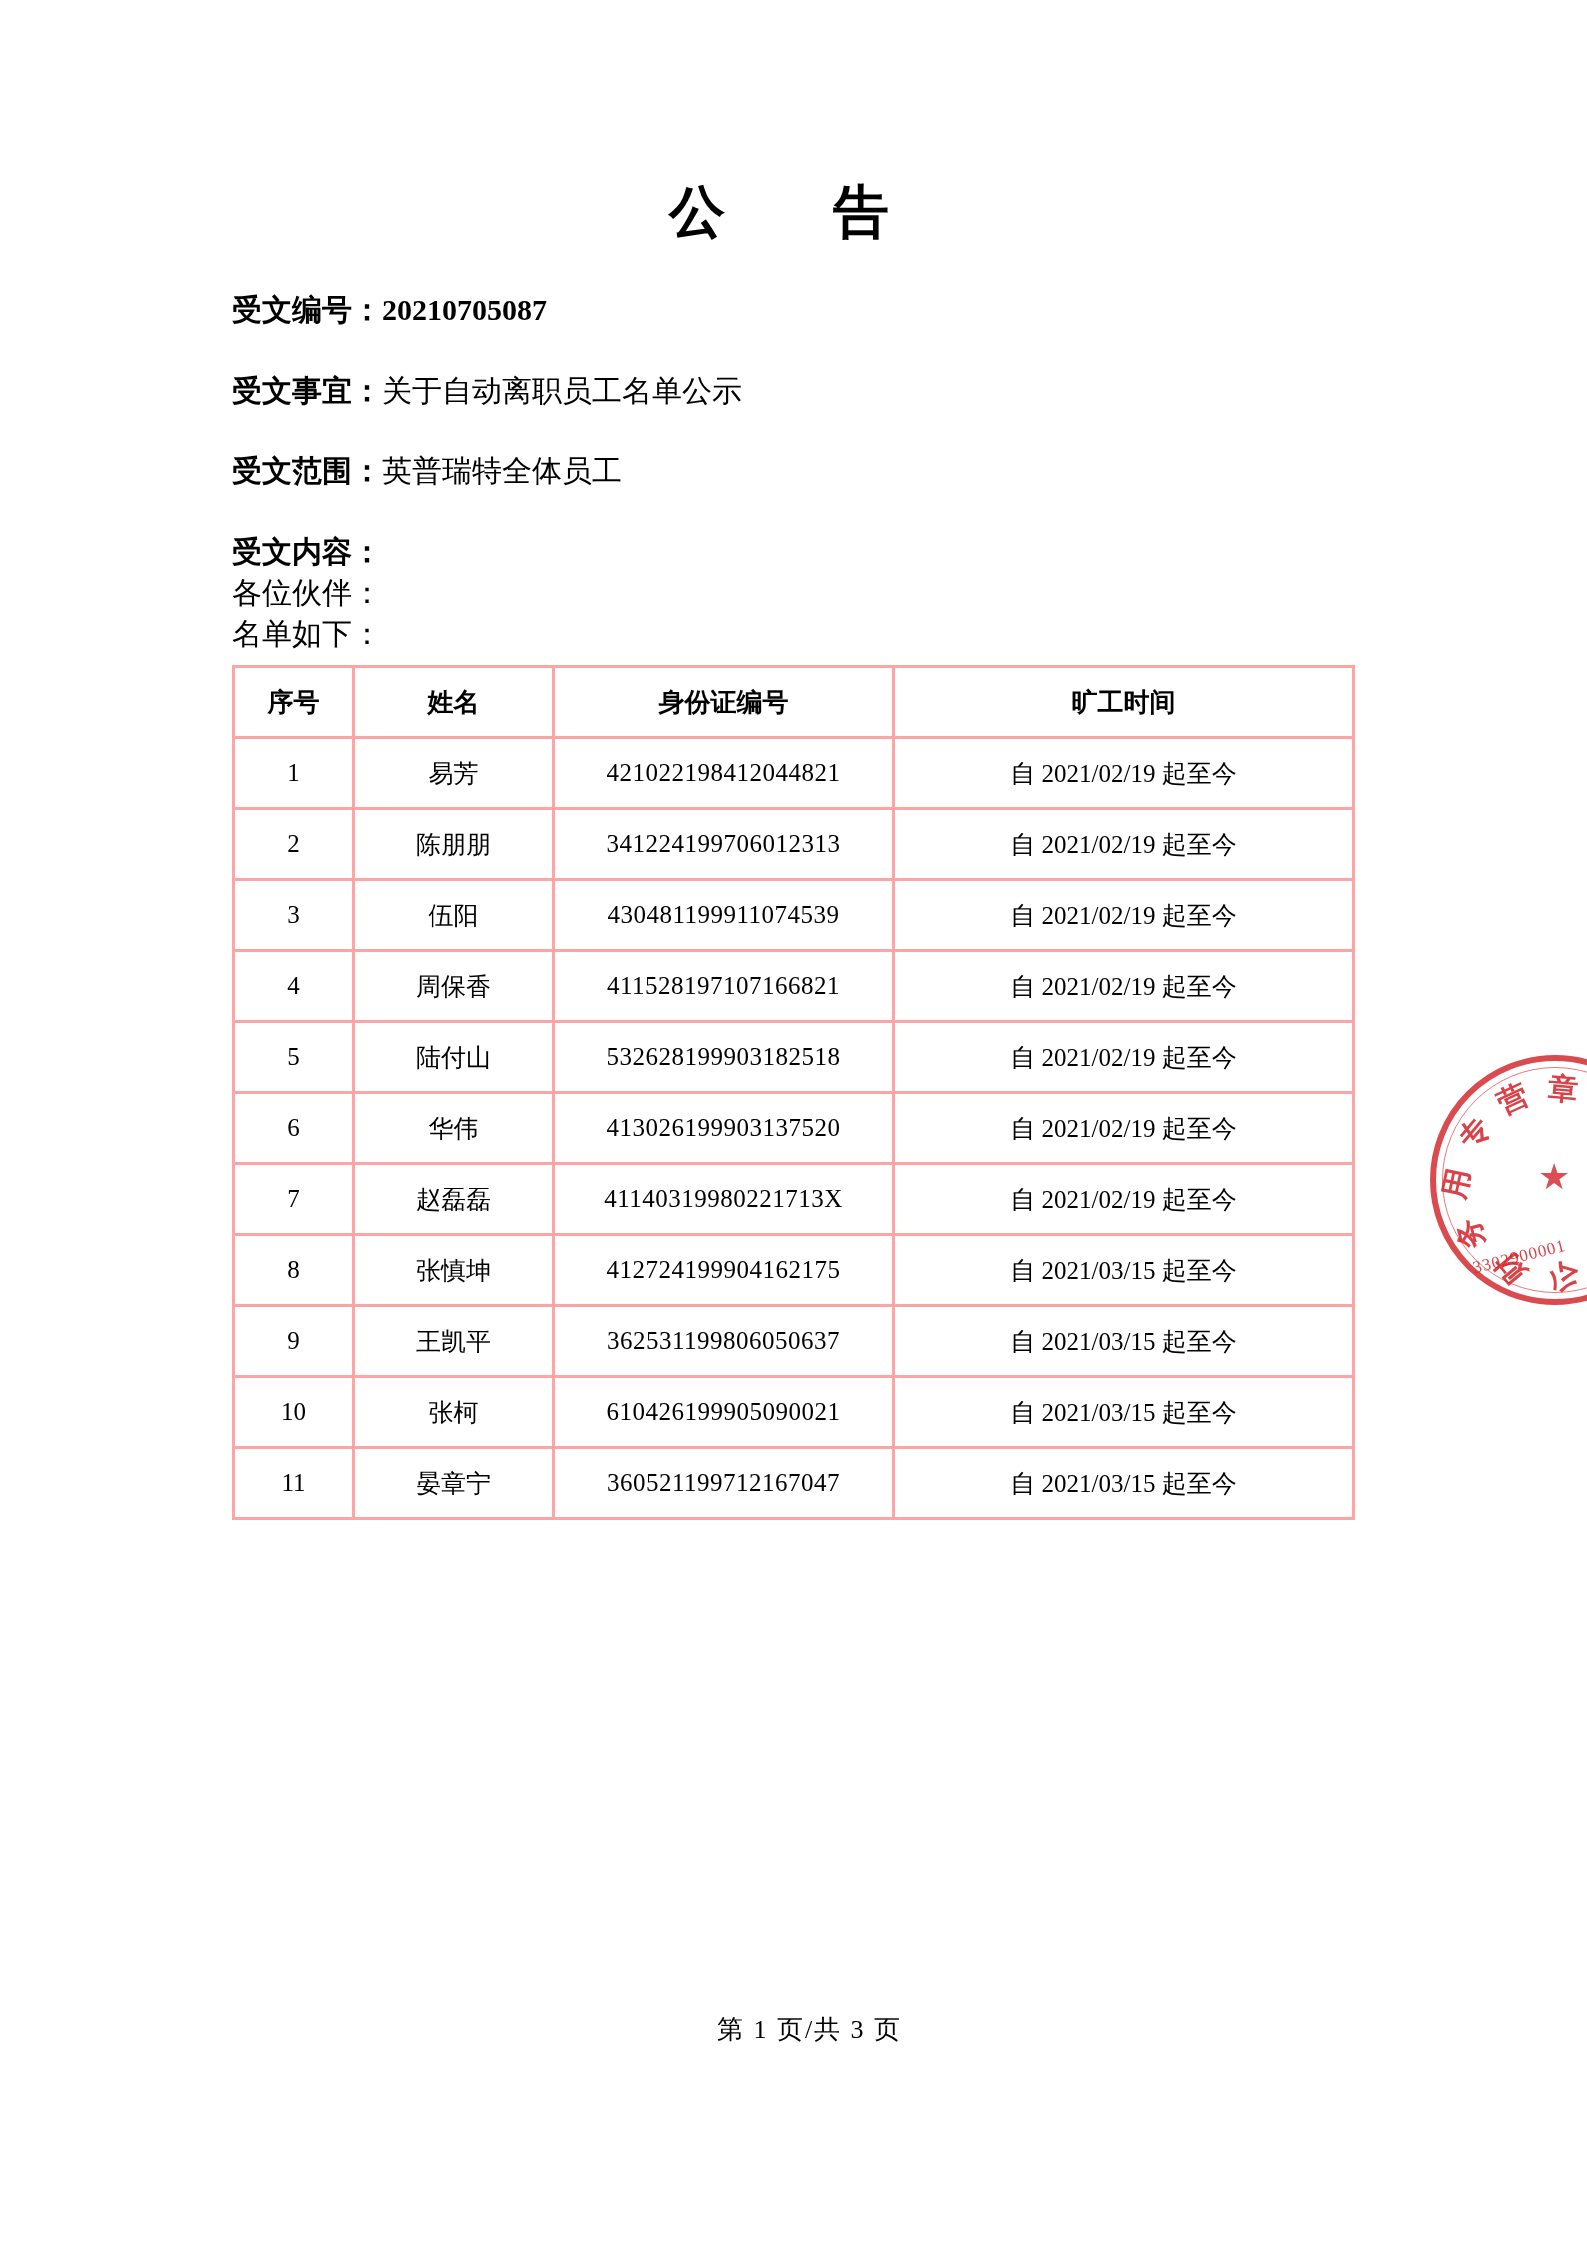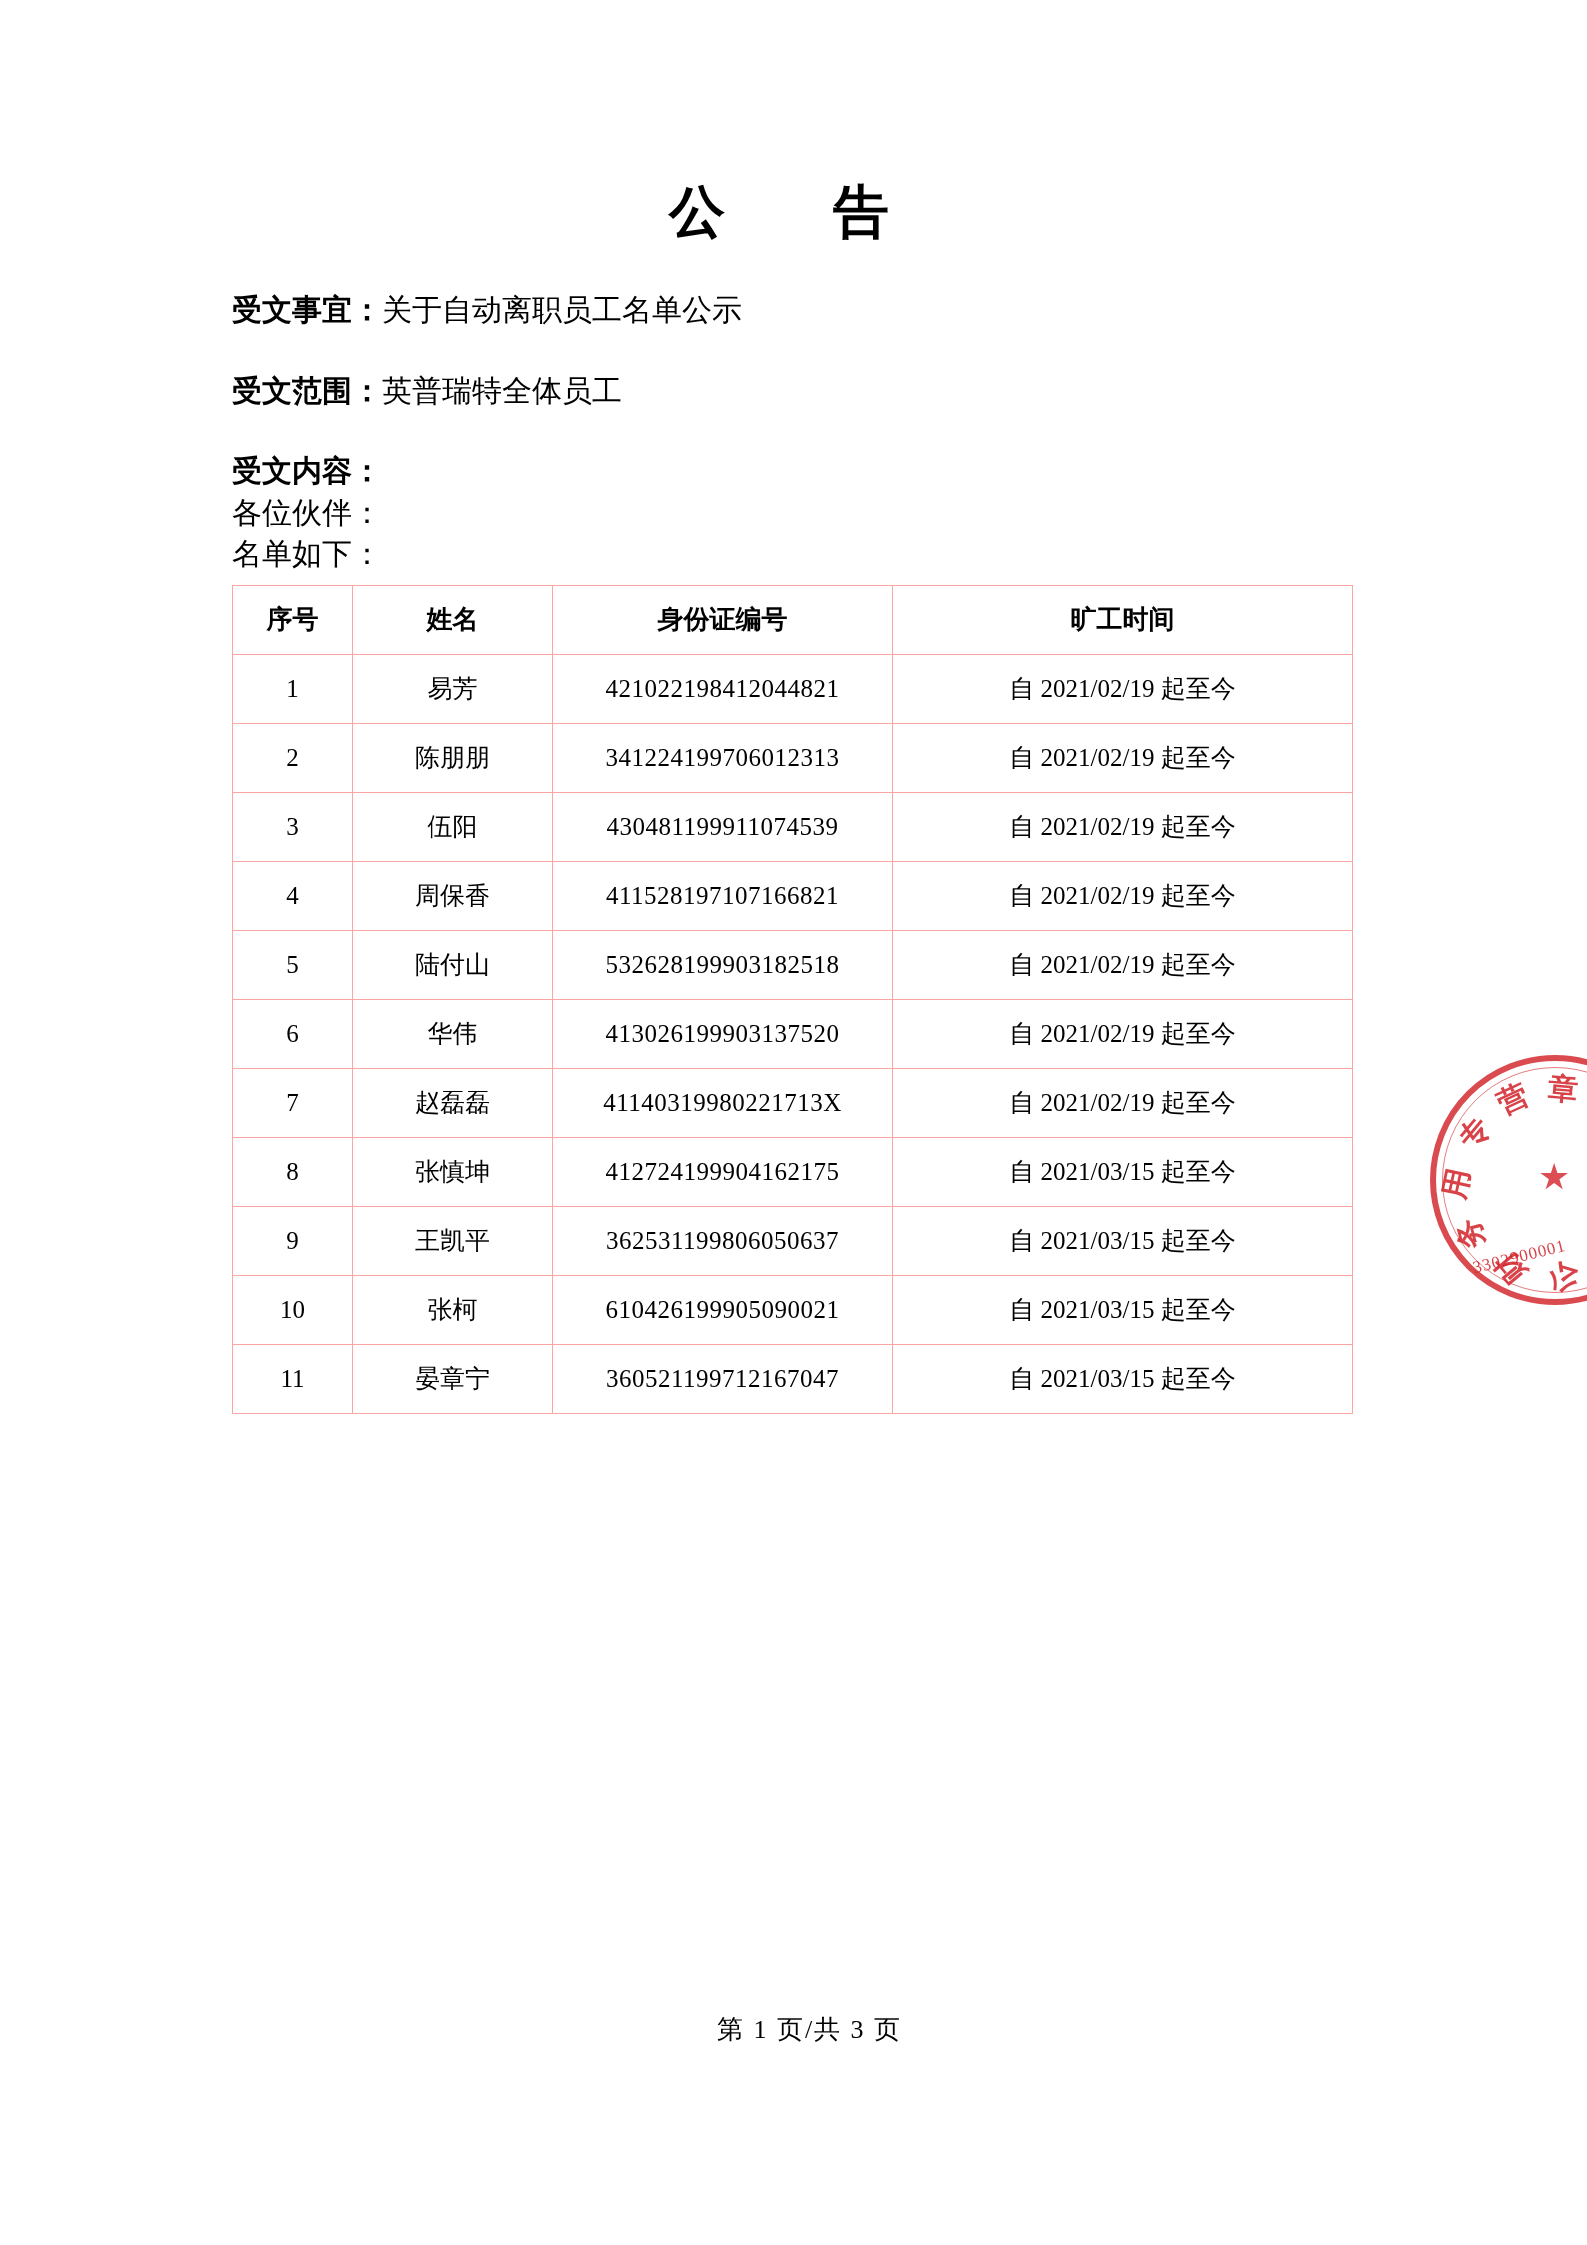--- a/index.html
+++ b/index.html
@@ -68,21 +68,21 @@
     font-size: 30px;
     margin-bottom: 10px;
   }
   table.name-table {
     border-collapse: collapse;
     width: 1120px;
     margin-top: 6px;
     table-layout: fixed;
   }
   table.name-table td, table.name-table th {
-    border: 1px solid #fca5a5;
+    border: 3px solid #fca5a5;
     height: 68px;
     text-align: center;
     vertical-align: middle;
     font-size: 25px;
     font-weight: normal;
     padding: 0 15px;
   }
   table.name-table thead th {
     font-weight: bold;
     font-size: 26px;
@@ -169,20 +169,23 @@
   }
 </style>
 </head>
 <body>
 
 <div class="page">
   <div class="content">
 
     <div class="doc-title">公　告</div>
 
+    <div class="meta-line">
+      <span class="meta-label">受文编号：</span><span class="meta-value-bold">20210705087</span>
+    </div>
 
     <div class="meta-line">
       <span class="meta-label">受文事宜：</span><span class="meta-value">关于自动离职员工名单公示</span>
     </div>
 
     <div class="meta-line">
       <span class="meta-label">受文范围：</span><span class="meta-value">英普瑞特全体员工</span>
     </div>
 
     <div class="meta-line">

